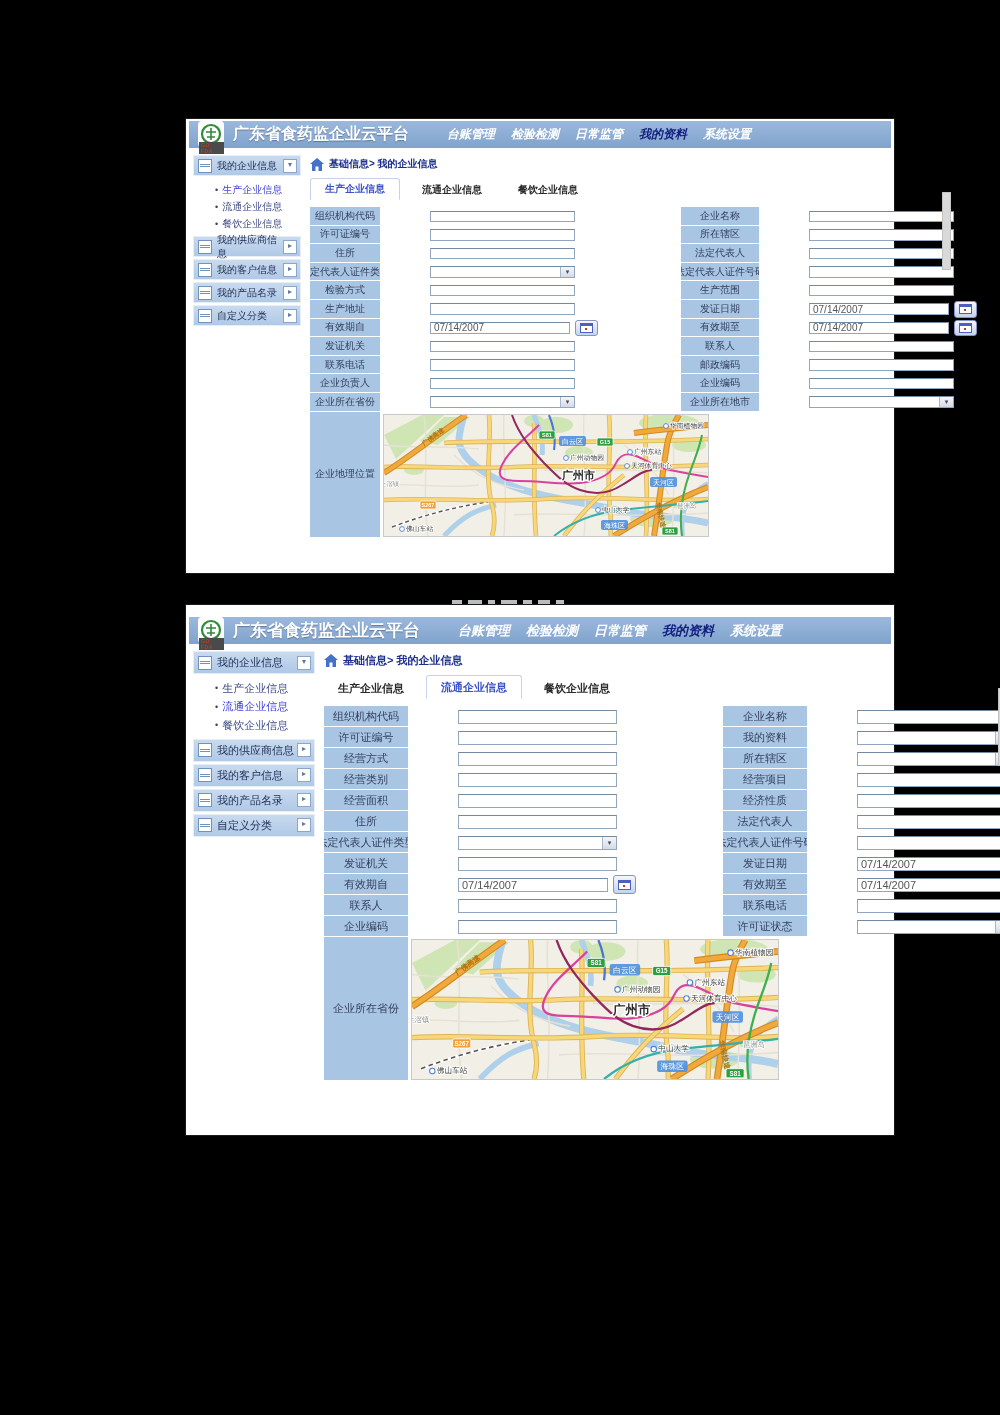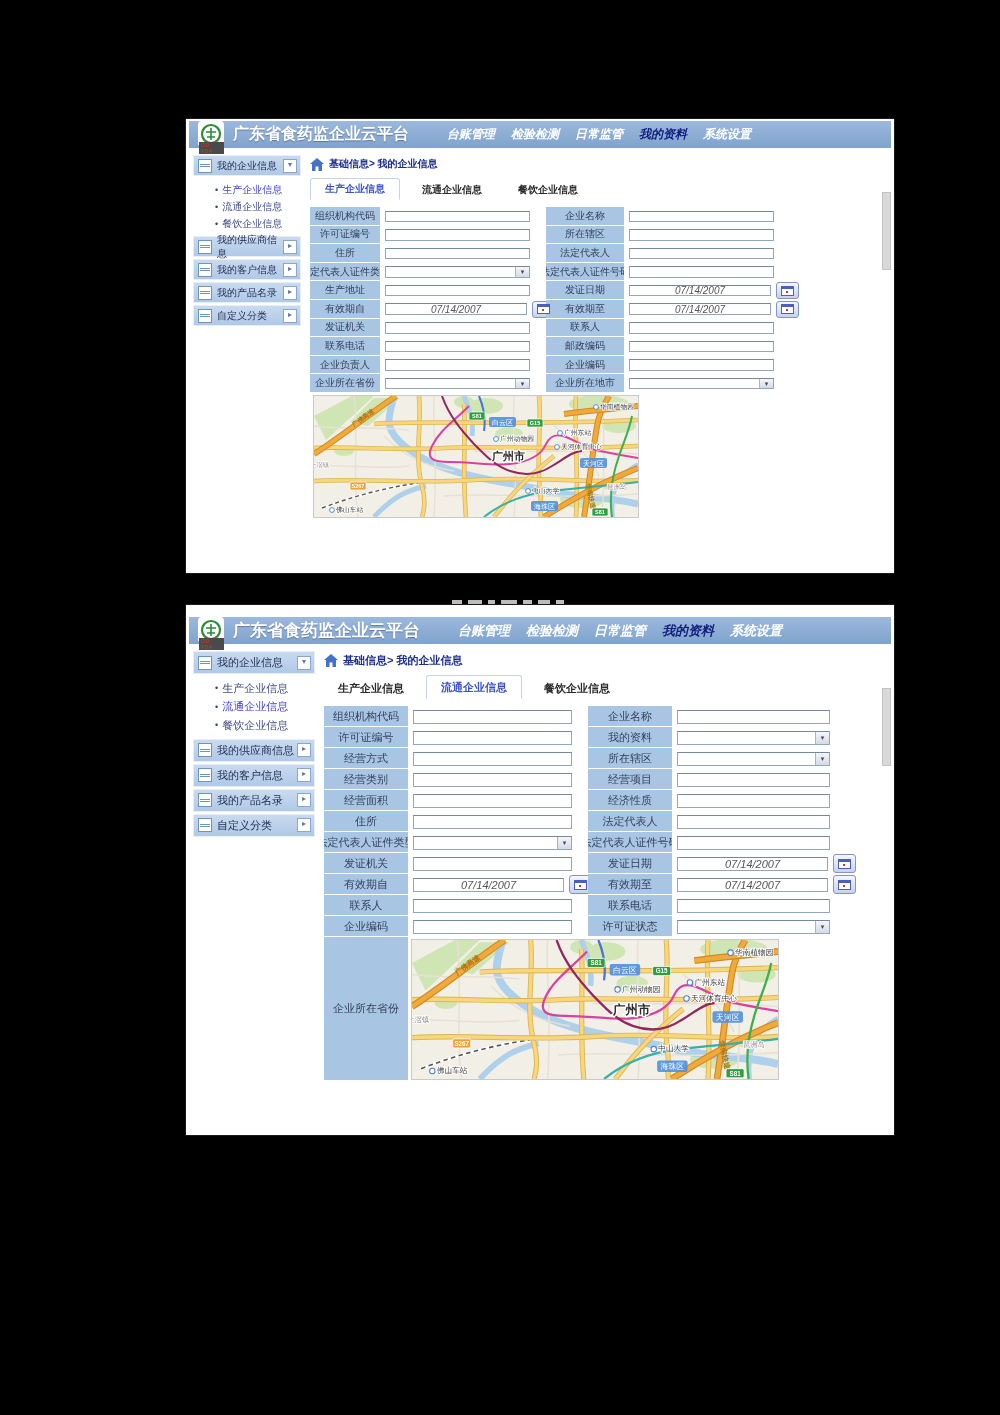--- a/index.html
+++ b/index.html
@@ -50,34 +50,34 @@
   .crumbtxt{font-size:var(--fs);font-weight:bold;color:#1d2f8c;}
   .tabs{display:flex;margin-top:7px;align-items:flex-end;}
   .tab{height:var(--tabh);line-height:var(--tabh);padding:0 14px;font-size:var(--fs);font-weight:bold;
        color:#2b2b2b;cursor:pointer;white-space:nowrap;margin-right:8px;}
   .tab.active{background:#fff;border:1px solid #c6d3e4;border-bottom:1px solid #fff;color:#3a52c8;
               border-radius:3px 3px 0 0;}
 
   
   .form{margin-top:7px;}
   .frow{display:grid;grid-template-columns:var(--lab1) var(--f1) var(--gap) var(--lab2) var(--f2);
-        height:var(--rowh);}
+        height:var(--rowh);gap:45px;}
   .flabel{background:#a9c5e4;border-bottom:1px solid #fdfefe;display:flex;align-items:center;
           justify-content:center;font-size:var(--fs);color:#32405c;white-space:nowrap;overflow:hidden;}
   .fcell{display:flex;align-items:center;padding-left:5px;}
   .txt{width:100%;height:calc(var(--rowh) - 7px);border:1px solid #92a7bd;border-top-color:#75899e;
        font-size:var(--fs);padding:0 2px;box-sizing:border-box;background:#fff;}
   .sel{position:relative;width:100%;height:calc(var(--rowh) - 7px);border:1px solid #92a7bd;
        border-top-color:#75899e;background:#fff;box-sizing:border-box;cursor:pointer;}
   .sel .arr{position:absolute;right:0;top:0;bottom:0;width:13px;background:linear-gradient(#f4f6fa,#d4dbe7);
             border-left:1px solid #a9b5c8;font-size:7px;color:#4a4a4a;display:flex;align-items:center;
             justify-content:center;}
   .dwrap{display:flex;align-items:center;width:100%;}
   .dtxt{flex:1;height:calc(var(--rowh) - 7px);border:1px solid #92a7bd;border-top-color:#75899e;
-        font-size:var(--fs);font-style:italic;color:#555;padding:0 3px;box-sizing:border-box;background:#fff;text-align:center;}
+        font-size:var(--fs);color:#555;padding:0 3px;box-sizing:border-box;background:#fff;}
   .calbtn{width:21px;height:calc(var(--rowh) - 4px);margin-left:5px;flex:none;cursor:pointer;
           background:linear-gradient(#f5f7fc,#c7d2ee);border:1px solid #8693c5;border-radius:3px;
           display:flex;align-items:center;justify-content:center;}
   .calglyph{width:11px;height:8px;background:#fff;border:1px solid #4a5fc0;position:relative;}
   .calglyph:before{content:"";position:absolute;left:0;right:0;top:0;height:2px;background:#4a5fc0;}
   .calglyph:after{content:"";position:absolute;left:4px;top:4px;width:2px;height:2px;background:#c0392b;}
 
   .maprow{display:grid;grid-template-columns:var(--lab1) 1fr;margin-top:0;}
   .maplabel{background:#a9c5e4;display:flex;align-items:center;justify-content:center;
             font-size:var(--fs);color:#32405c;height:calc(var(--maph) + 4px);}
@@ -220,20 +220,31 @@
                 <span class="arr">▾</span>
               </div>
             </div>
             <div></div>
             <div class="flabel">法定代表人证件号码</div>
             <div class="fcell">
               <input class="txt" type="text" style="">
             </div>
           </div>
           <div class="frow">
+            <div class="flabel">检验方式</div>
+            <div class="fcell">
+              <input class="txt" type="text" style="">
+            </div>
+            <div></div>
+            <div class="flabel">生产范围</div>
+            <div class="fcell">
+              <input class="txt" type="text" style="">
+            </div>
+          </div>
+          <div class="frow">
             <div class="flabel">生产地址</div>
             <div class="fcell">
               <input class="txt" type="text" style="">
             </div>
             <div></div>
             <div class="flabel">发证日期</div>
             <div class="fcell">
               <div class="dwrap">
                 <input class="dtxt" type="text" value="07/14/2007" style="">
                 <div class="calbtn">
@@ -305,20 +316,21 @@
             </div>
             <div></div>
             <div class="flabel">企业所在地市</div>
             <div class="fcell">
               <div class="sel">
                 <span class="arr">▾</span>
               </div>
             </div>
           </div>
           <div class="maprow">
+            <div class="maplabel">企业地理位置</div>
             <div>
               <div class="mapbox">
                 <svg viewBox="0 0 324 121" preserveAspectRatio="none">
                   <rect x="0" y="0" width="324" height="121" fill="#f2efe6"></rect>
                   <path d="M0,20 L38,0 L60,0 L12,44 Z" fill="#cfe5b4"></path>
                   <path d="M60,2 L86,2 L54,30 L36,26 Z" fill="#cfe5b4"></path>
                   <ellipse cx="172" cy="10" rx="17" ry="8" fill="#cfe5b4"></ellipse>
                   <ellipse cx="285" cy="8" rx="30" ry="9" fill="#cfe5b4"></ellipse>
                   <ellipse cx="305" cy="30" rx="17" ry="7" fill="#cfe5b4"></ellipse>
                   <ellipse cx="195" cy="38" rx="14" ry="7" fill="#cfe5b4"></ellipse>

